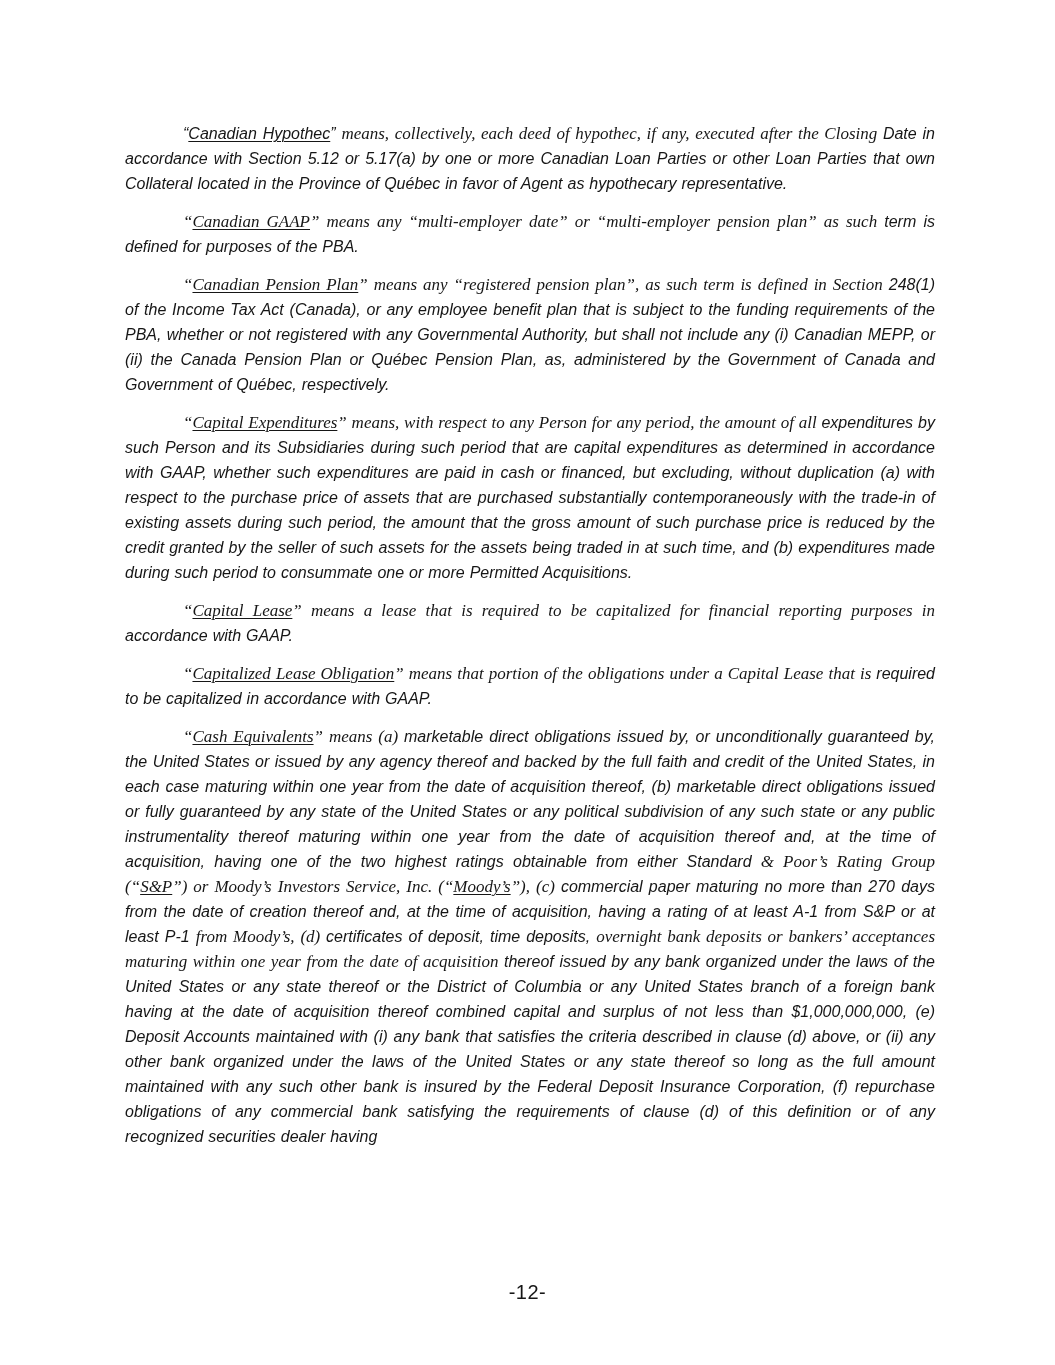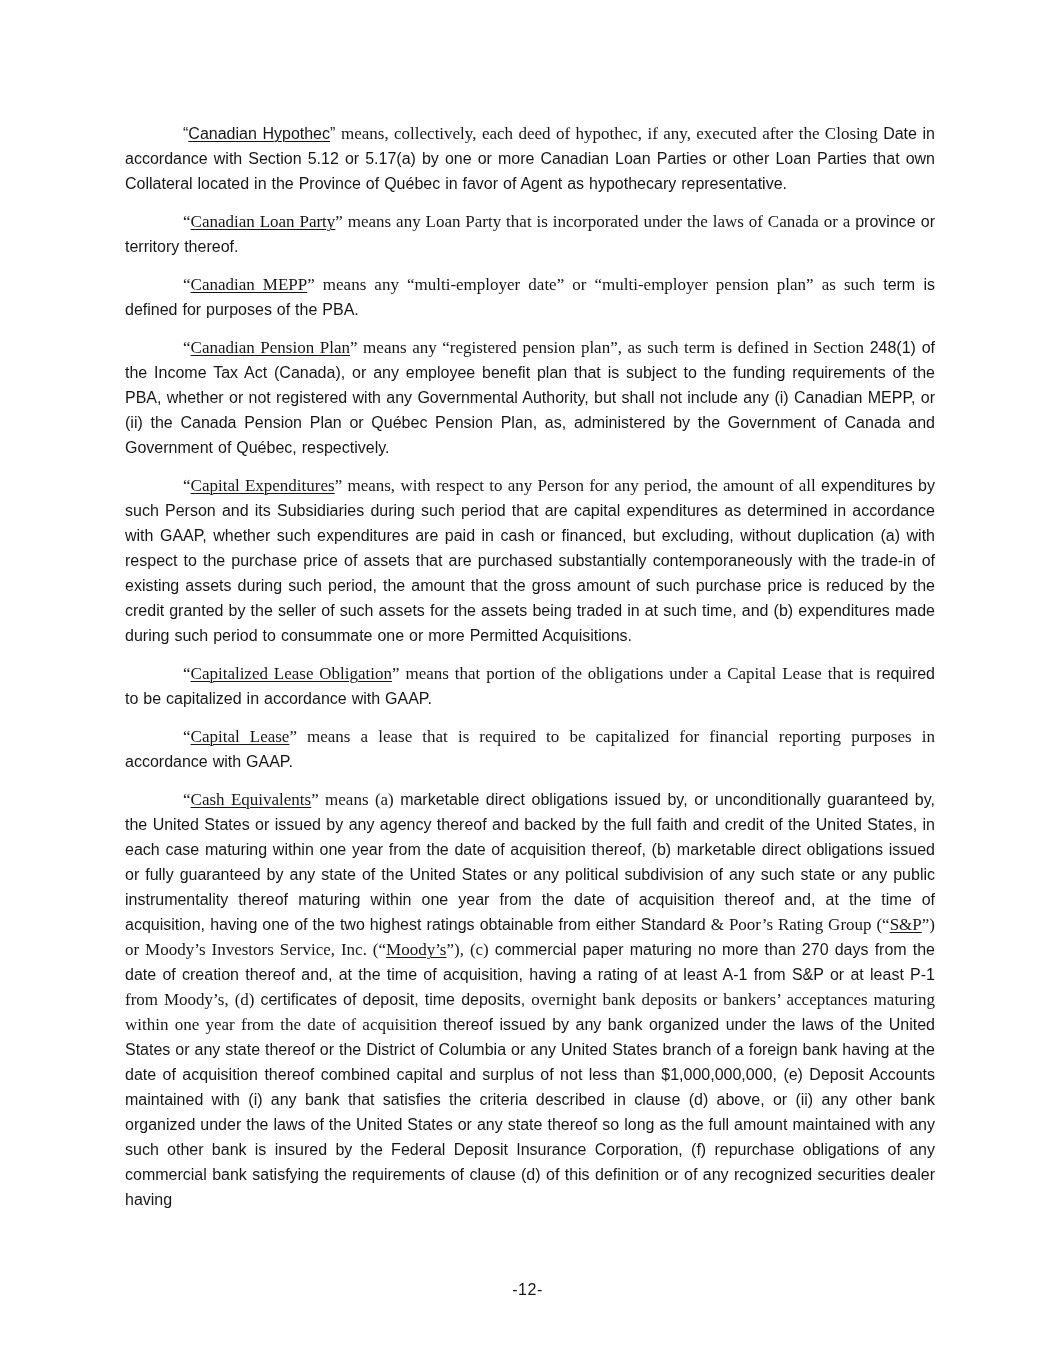--- a/index.html
+++ b/index.html
@@ -13,20 +13,21 @@
     position: relative;
     overflow: hidden;
     font-family: "Liberation Sans", sans-serif;
     color: #161616;
   }
   .page-content {
     position: absolute;
     left: 125px;
     top: 121px;
     width: 810px;
+    font-style: italic;
   }
   p.para {
     margin: 0 0 13px 0;
     text-indent: 58px;
     text-align: justify;
     font-size: 16px;
     line-height: 25px;
     word-spacing: 0.5px;
   }
   span.seg { white-space: normal; }
@@ -38,31 +39,30 @@
     text-decoration: underline;
     text-underline-offset: 2px;
     text-decoration-thickness: 1px;
   }
   .page-footer {
     position: absolute;
     left: 0;
     top: 1281px;
     width: 1055px;
     text-align: center;
-    font-size: 16px;
+    font-size: 20px;
     letter-spacing: 0.5px;
   }
 </style>
 </head>
 <body>
 
 <div class="page-content">
     <p class="para"><span class="seg">“</span><span class="seg term">Canadian Hypothec</span><span class="seg">” </span><span class="seg serif">means, collectively, each deed of hypothec, if any, executed after the Closing </span><span class="seg">Date in accordance with Section 5.12 or 5.17(a) by one or more Canadian Loan Parties or other Loan Parties that own Collateral located in the Province of Québec in favor of Agent as hypothecary representative.</span></p>
-    <p class="para"><span class="seg serif">“</span><span class="seg term serif">Canadian Loan Party</span><span class="seg serif">” means any Loan Party that is incorporated under the laws of Canada or a </span><span class="seg">province or territory thereof.</span></p>
-    <p class="para"><span class="seg serif">“</span><span class="seg term serif">Canadian MEPP</span><span class="seg serif">” means any “multi-employer date” or “multi-employer pension plan” as such </span><span class="seg">term is defined for purposes of the PBA.</span></p>
+    <p class="para"><span class="seg serif">“</span><span class="seg term serif">Canadian GAAP</span><span class="seg serif">” means any “multi-employer date” or “multi-employer pension plan” as such </span><span class="seg">term is defined for purposes of the PBA.</span></p>
     <p class="para"><span class="seg serif">“</span><span class="seg term serif">Canadian Pension Plan</span><span class="seg serif">” means any “registered pension plan”, as such term is defined in Section </span><span class="seg">248(1) of the Income Tax Act (Canada), or any employee benefit plan that is subject to the funding requirements of the PBA, whether or not registered with any Governmental Authority, but shall not include any (i) Canadian MEPP, or (ii) the Canada Pension Plan or Québec Pension Plan, as, administered by the Government of Canada and Government of Québec, respectively.</span></p>
     <p class="para"><span class="seg serif">“</span><span class="seg term serif">Capital Expenditures</span><span class="seg serif">” means, with respect to any Person for any period, the amount of all </span><span class="seg">expenditures by such Person and its Subsidiaries during such period that are capital expenditures as determined in accordance with GAAP, whether such expenditures are paid in cash or financed, but excluding, without duplication (a) with respect to the purchase price of assets that are purchased substantially contemporaneously with the trade-in of existing assets during such period, the amount that the gross amount of such purchase price is reduced by the credit granted by the seller of such assets for the assets being traded in at such time, and (b) expenditures made during such period to consummate one or more Permitted Acquisitions.</span></p>
+    <p class="para"><span class="seg serif">“</span><span class="seg term serif">Capital Lease</span><span class="seg serif">” means a lease that is required to be capitalized for financial reporting purposes in </span><span class="seg">accordance with GAAP.</span></p>
     <p class="para"><span class="seg serif">“</span><span class="seg term serif">Capitalized Lease Obligation</span><span class="seg serif">” means that portion of the obligations under a Capital Lease that is </span><span class="seg">required to be capitalized in accordance with GAAP.</span></p>
-    <p class="para"><span class="seg serif">“</span><span class="seg term serif">Capital Lease</span><span class="seg serif">” means a lease that is required to be capitalized for financial reporting purposes in </span><span class="seg">accordance with GAAP.</span></p>
     <p class="para"><span class="seg serif">“</span><span class="seg term serif">Cash Equivalents</span><span class="seg serif">” means (a) </span><span class="seg">marketable direct obligations issued by, or unconditionally guaranteed by, the United States or issued by any agency thereof and backed by the full faith and credit of the United States, in each case maturing within one year from the date of acquisition thereof, (b) marketable direct obligations issued or fully guaranteed by any state of the United States or any political subdivision of any such state or any public instrumentality thereof maturing within one year from the date of acquisition thereof and, at the time of acquisition, having one of the two highest ratings obtainable from either Standard </span><span class="seg serif">&amp; Poor’s Rating Group (“</span><span class="seg term serif">S&amp;P</span><span class="seg serif">”) or Moody’s Investors Service, Inc. (“</span><span class="seg term serif">Moody’s</span><span class="seg serif">”), (c) </span><span class="seg">commercial paper maturing no more than 270 days from the date of creation thereof and, at the time of acquisition, having a rating of at least A-1 from S&amp;P or at least P-1 </span><span class="seg serif">from Moody’s, (d) </span><span class="seg">certificates of deposit, time deposits, </span><span class="seg serif">overnight bank deposits or bankers’ acceptances maturing within one year from the date of acquisition </span><span class="seg">thereof issued by any bank organized under the laws of the United States or any state thereof or the District of Columbia or any United States branch of a foreign bank having at the date of acquisition thereof combined capital and surplus of not less than $1,000,000,000, (e) Deposit Accounts maintained with (i) any bank that satisfies the criteria described in clause (d) above, or (ii) any other bank organized under the laws of the United States or any state thereof so long as the full amount maintained with any such other bank is insured by the Federal Deposit Insurance Corporation, (f) repurchase obligations of any commercial bank satisfying the requirements of clause (d) of this definition or of any recognized securities dealer having</span></p>
   </div>
 
 <div class="page-footer">-12-</div>
 
 </body></html>

